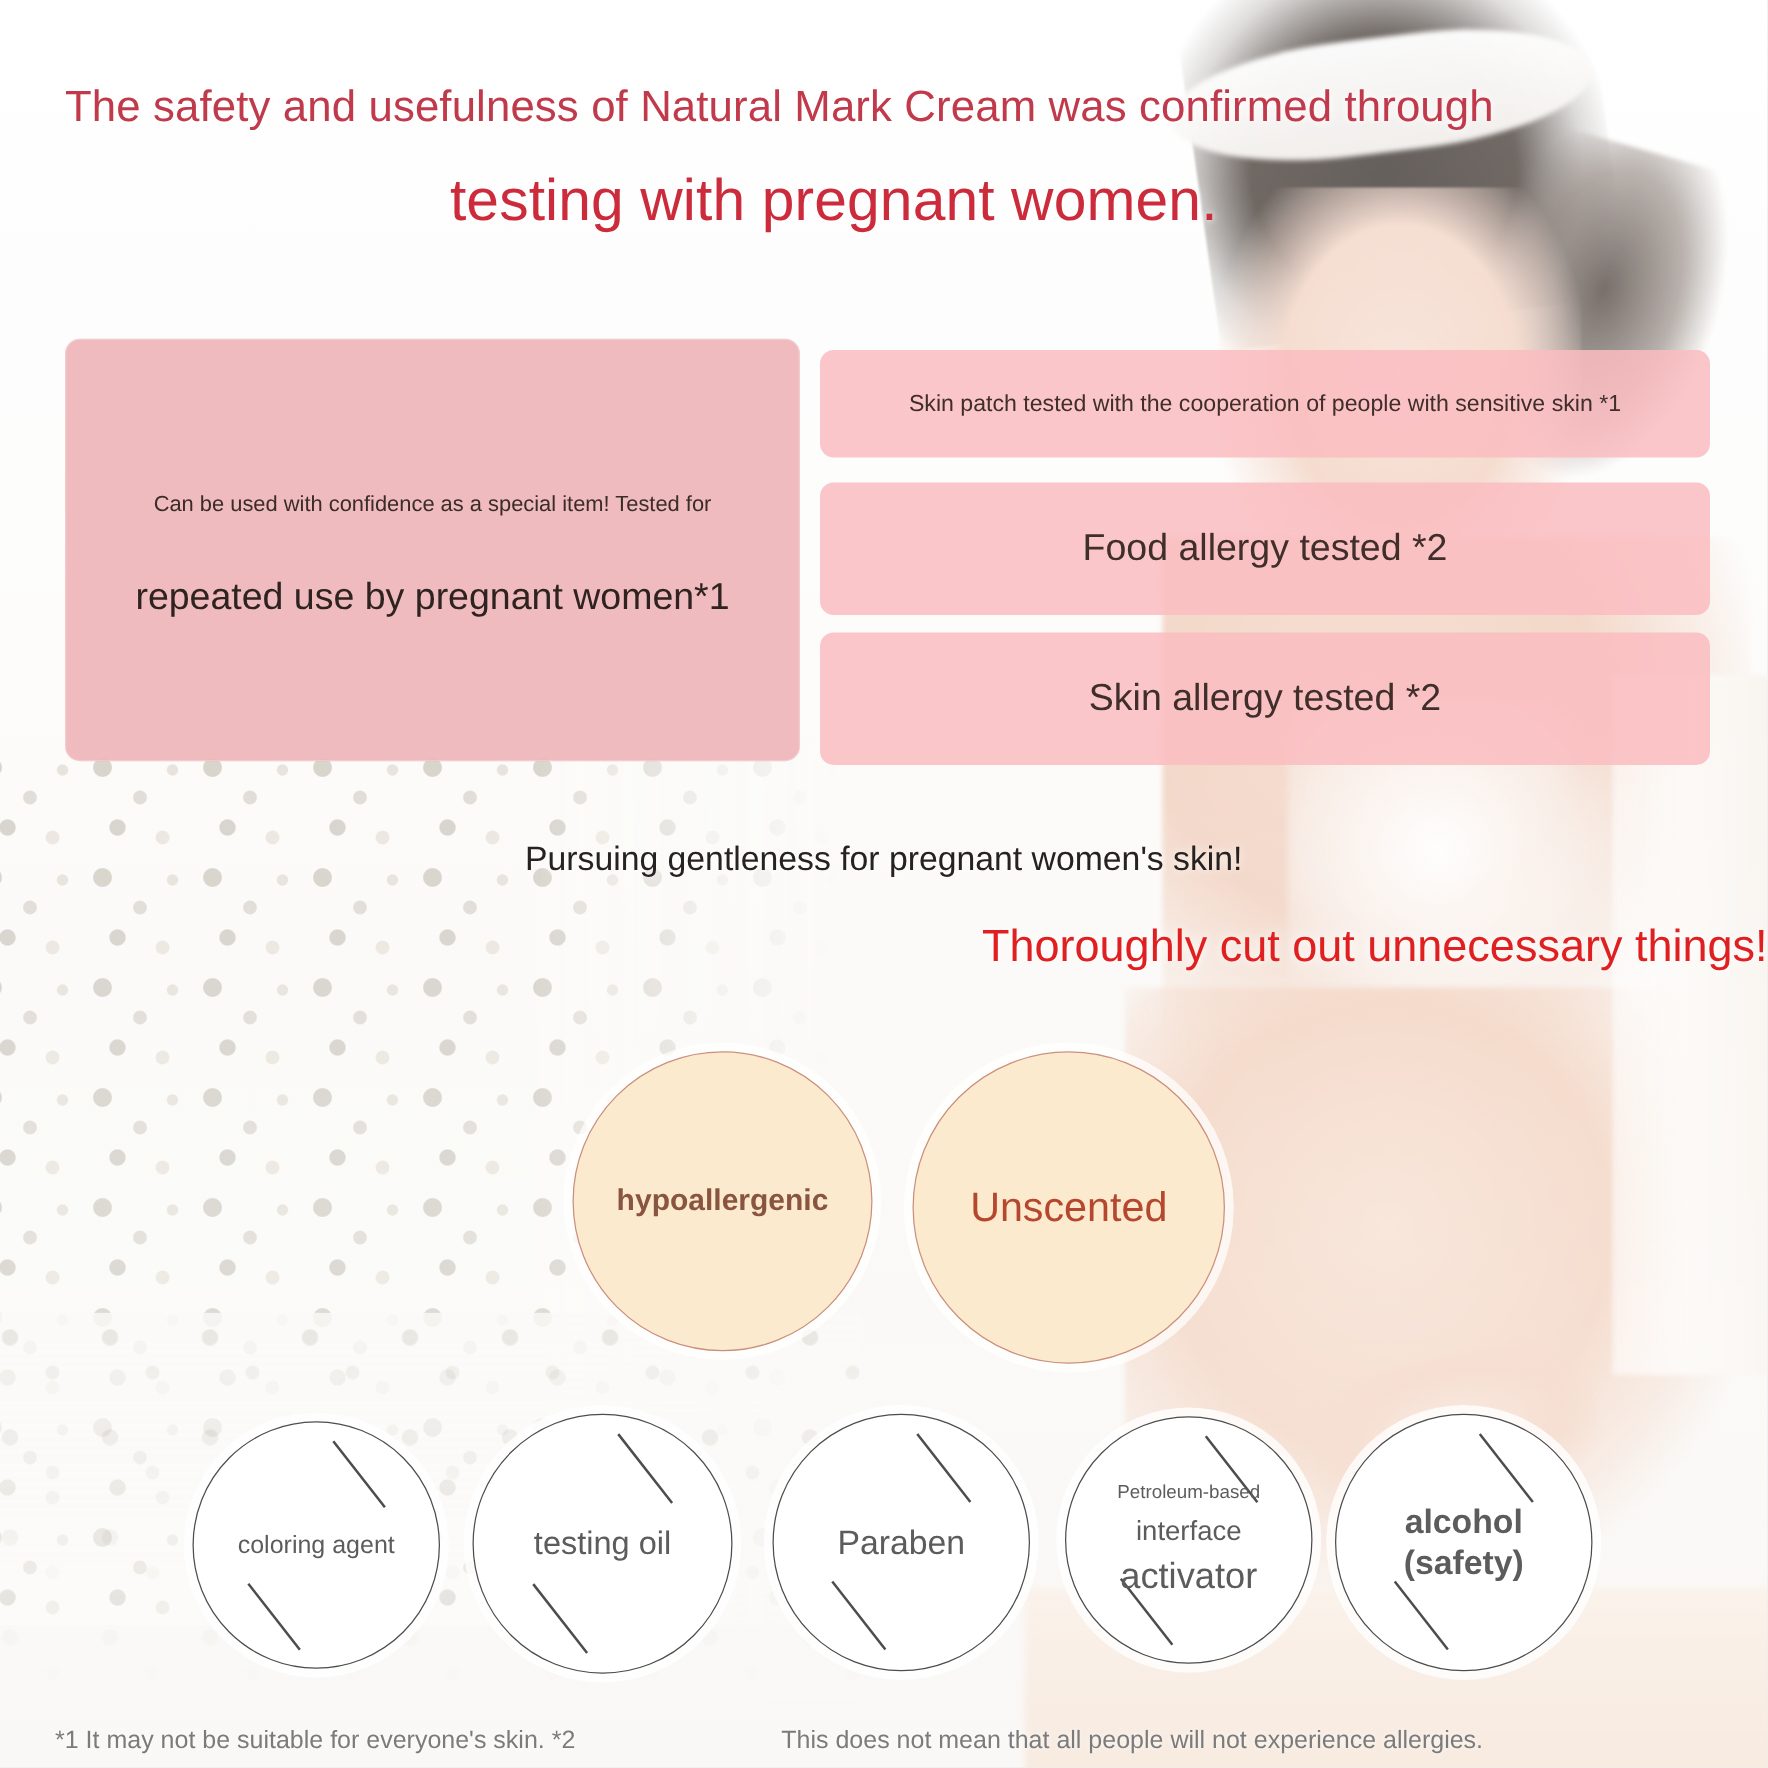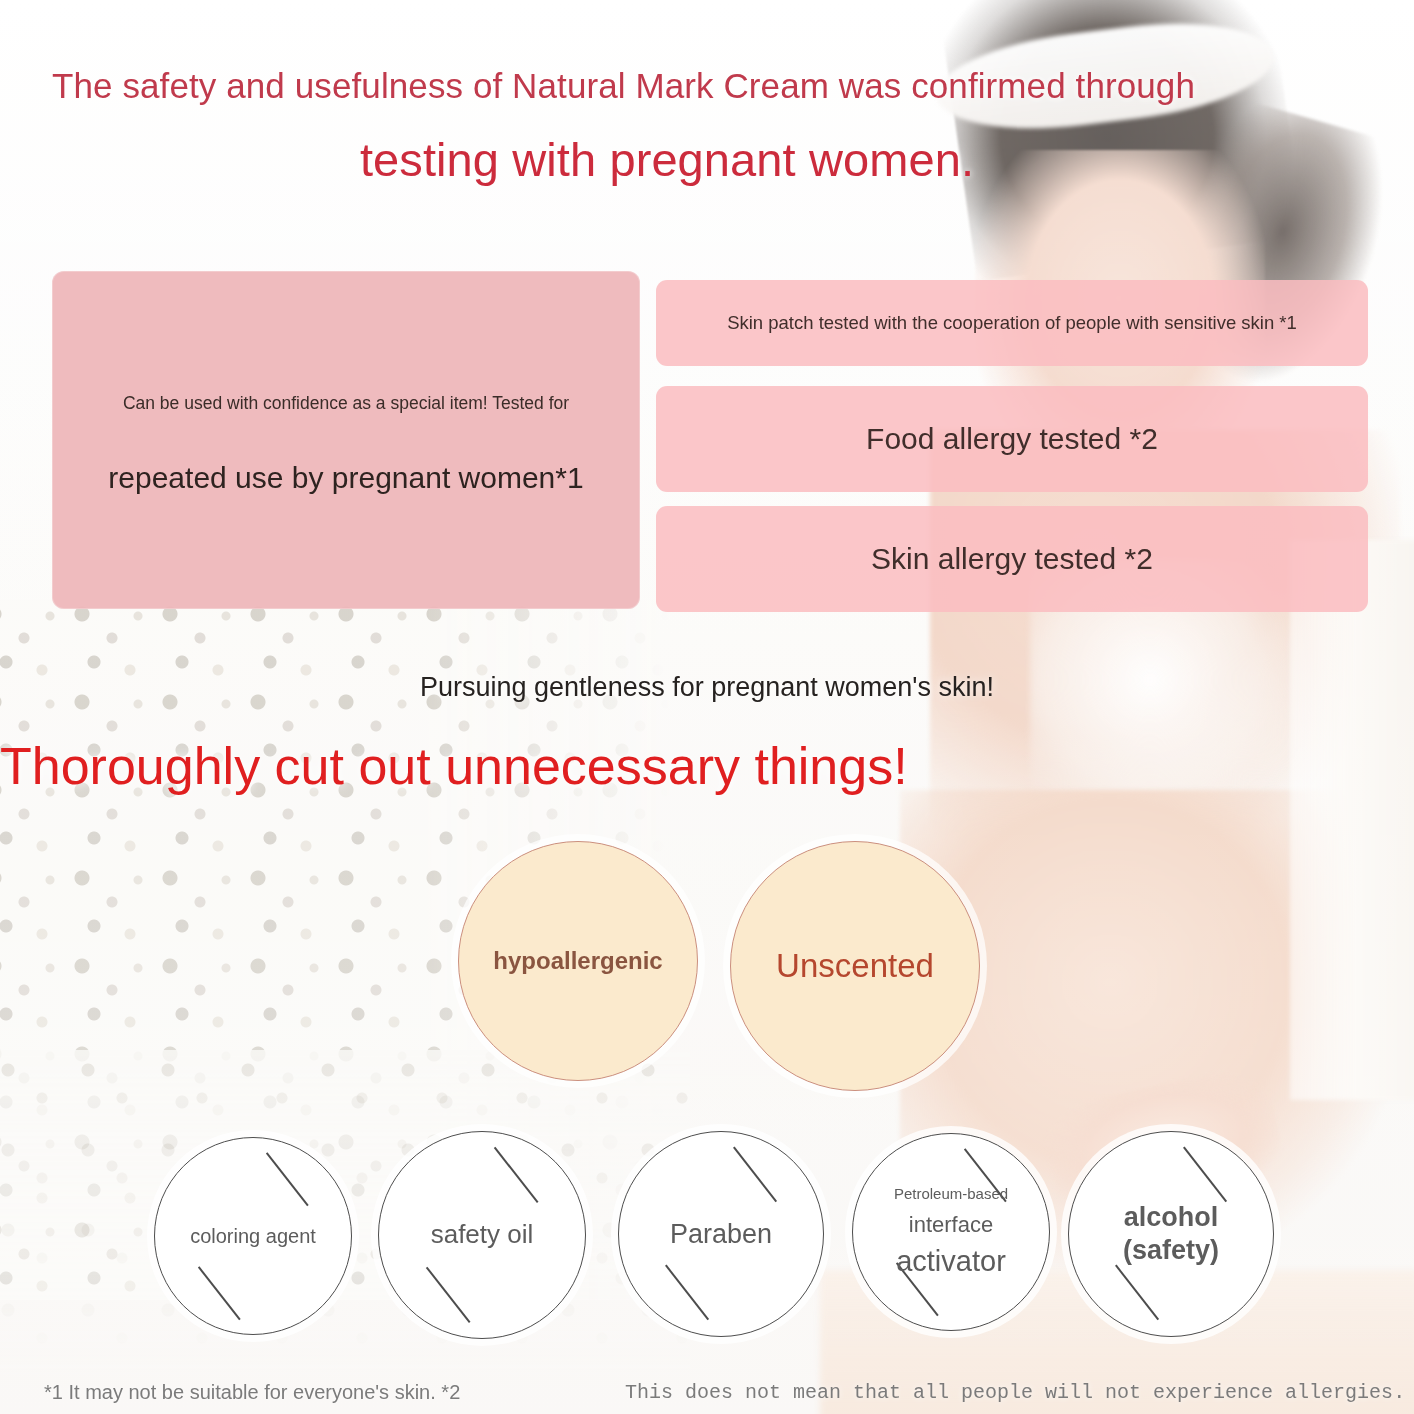--- a/index.html
+++ b/index.html
@@ -187,22 +187,22 @@
 
   
   .mid-sub{
     position:absolute;left:0;right:0;top:672px;
     text-align:center;
     font-size:27px;color:#262220;
     text-shadow:0 0 8px rgba(255,255,255,.95);
   }
   .mid-head{
     position:absolute;left:0;right:0;top:736px;
-    text-align:left;
-    font-size:52px;color:#e01f20;
+    text-align:right;
+    font-size:36px;color:#e01f20;
     text-shadow:0 0 8px rgba(255,255,255,.92),0 0 18px rgba(255,255,255,.7);
   }
 
   
   .circle-cream{
     position:absolute;
     border-radius:50%;
     background:#fbeacd;
     border:1.6px solid #cb8f7e;
     box-shadow:0 0 0 7px rgba(255,255,255,.72);
@@ -260,21 +260,21 @@
   #cw-alcohol{left:1068px;top:1131px;width:204px;height:204px;}
   #cw-alcohol .lbl{font-size:27px;font-weight:bold;}
 
   
   .footnote{
     position:absolute;top:1381px;
     font-size:20px;color:#7b7b7b;
     text-shadow:0 0 6px rgba(255,255,255,.9);
   }
   #fn-left{left:44px;}
-  #fn-right{left:625px;font-family:Liberation Mono, monospace;}
+  #fn-right{left:625px;}
 </style>
 </head>
 <body>
 
 <div id="page">
 
   <div class="bg-layer">
     <div class="bg-base"></div>
     <div class="bg-hair"></div>
     <div class="bg-hair-side"></div>
@@ -316,21 +316,21 @@
   </div>
 
   <div class="circle-white" id="cw-color">
     <span class="slash-a"></span>
     <span class="slash-b"></span>
     <span class="lbl">coloring agent</span>
   </div>
   <div class="circle-white" id="cw-mineral">
     <span class="slash-a"></span>
     <span class="slash-b"></span>
-    <span class="lbl">safety oil</span>
+    <span class="lbl">testing oil</span>
   </div>
   <div class="circle-white" id="cw-paraben">
     <span class="slash-a"></span>
     <span class="slash-b"></span>
     <span class="lbl">Paraben</span>
   </div>
   <div class="circle-white" id="cw-petro">
     <span class="slash-a"></span>
     <span class="slash-b"></span>
     <span class="lbl">

